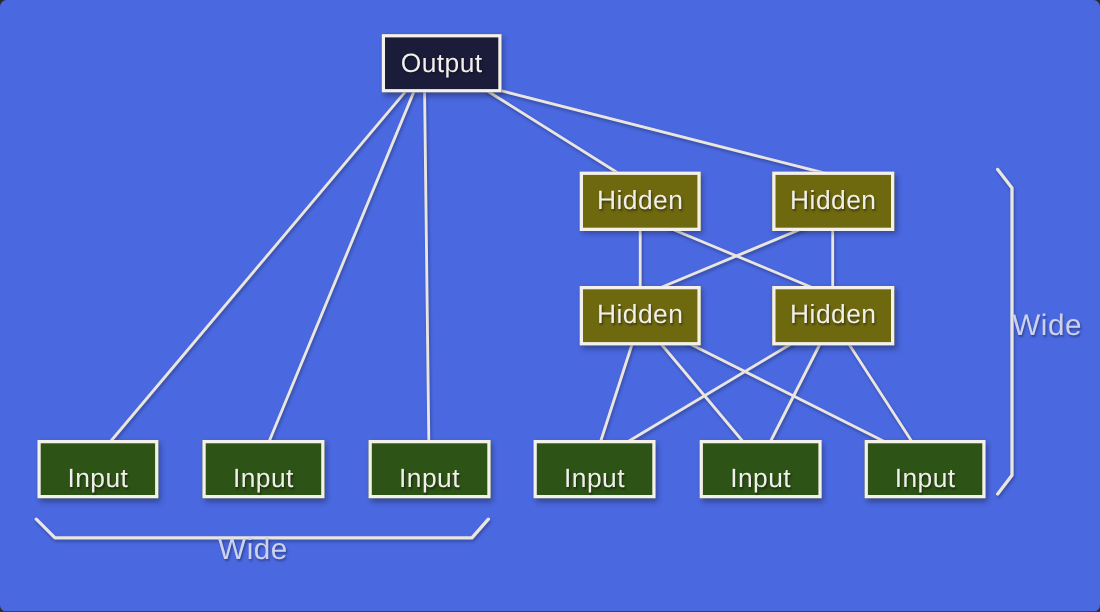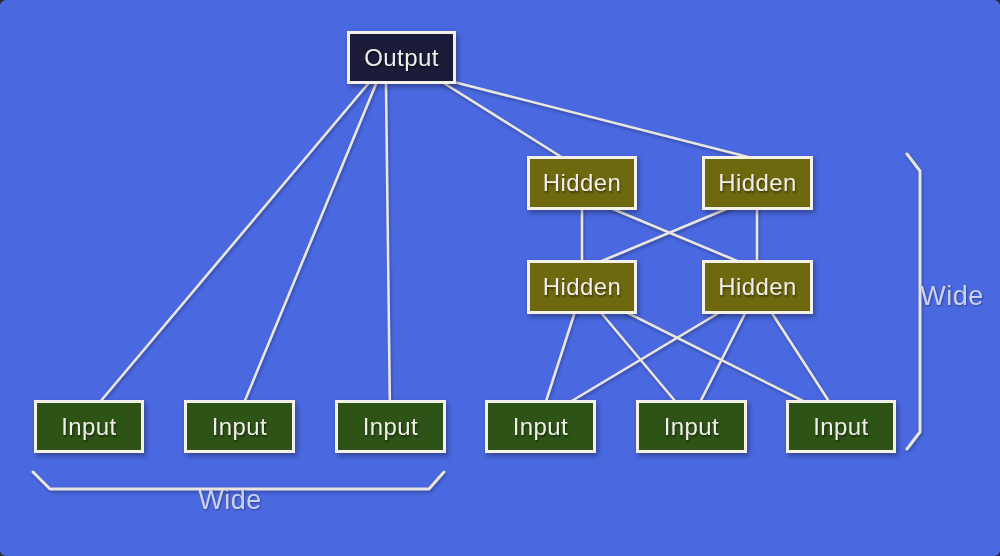--- a/index.html
+++ b/index.html
@@ -32,21 +32,21 @@
     align-items: center;
     justify-content: center;
     color: var(--box-text, #f1efe9);
     font-size: 24px;
     letter-spacing: 0.4px;
     box-shadow: 2px 3px 5px rgba(0,0,0,0.33);
     text-shadow: 1px 1.5px 2px rgba(0,0,0,0.45);
   }
   .node.output { background: var(--output-fill, #1b1c3a); }
   .node.hidden { background: var(--hidden-fill, #6e680e); }
-  .node.input  { background: var(--input-fill, #2d5316); }
+  .node.input  { background: var(--input-fill, #2d5316); align-items: flex-end; }
   .brace-label {
     position: absolute;
     transform: translate(-50%, -50%);
     color: var(--brace-text, #ccd2ee);
     font-size: 27px;
     letter-spacing: 0.5px;
     text-shadow: 1px 1.5px 2px rgba(0,0,0,0.35);
     white-space: nowrap;
   }
 </style>

